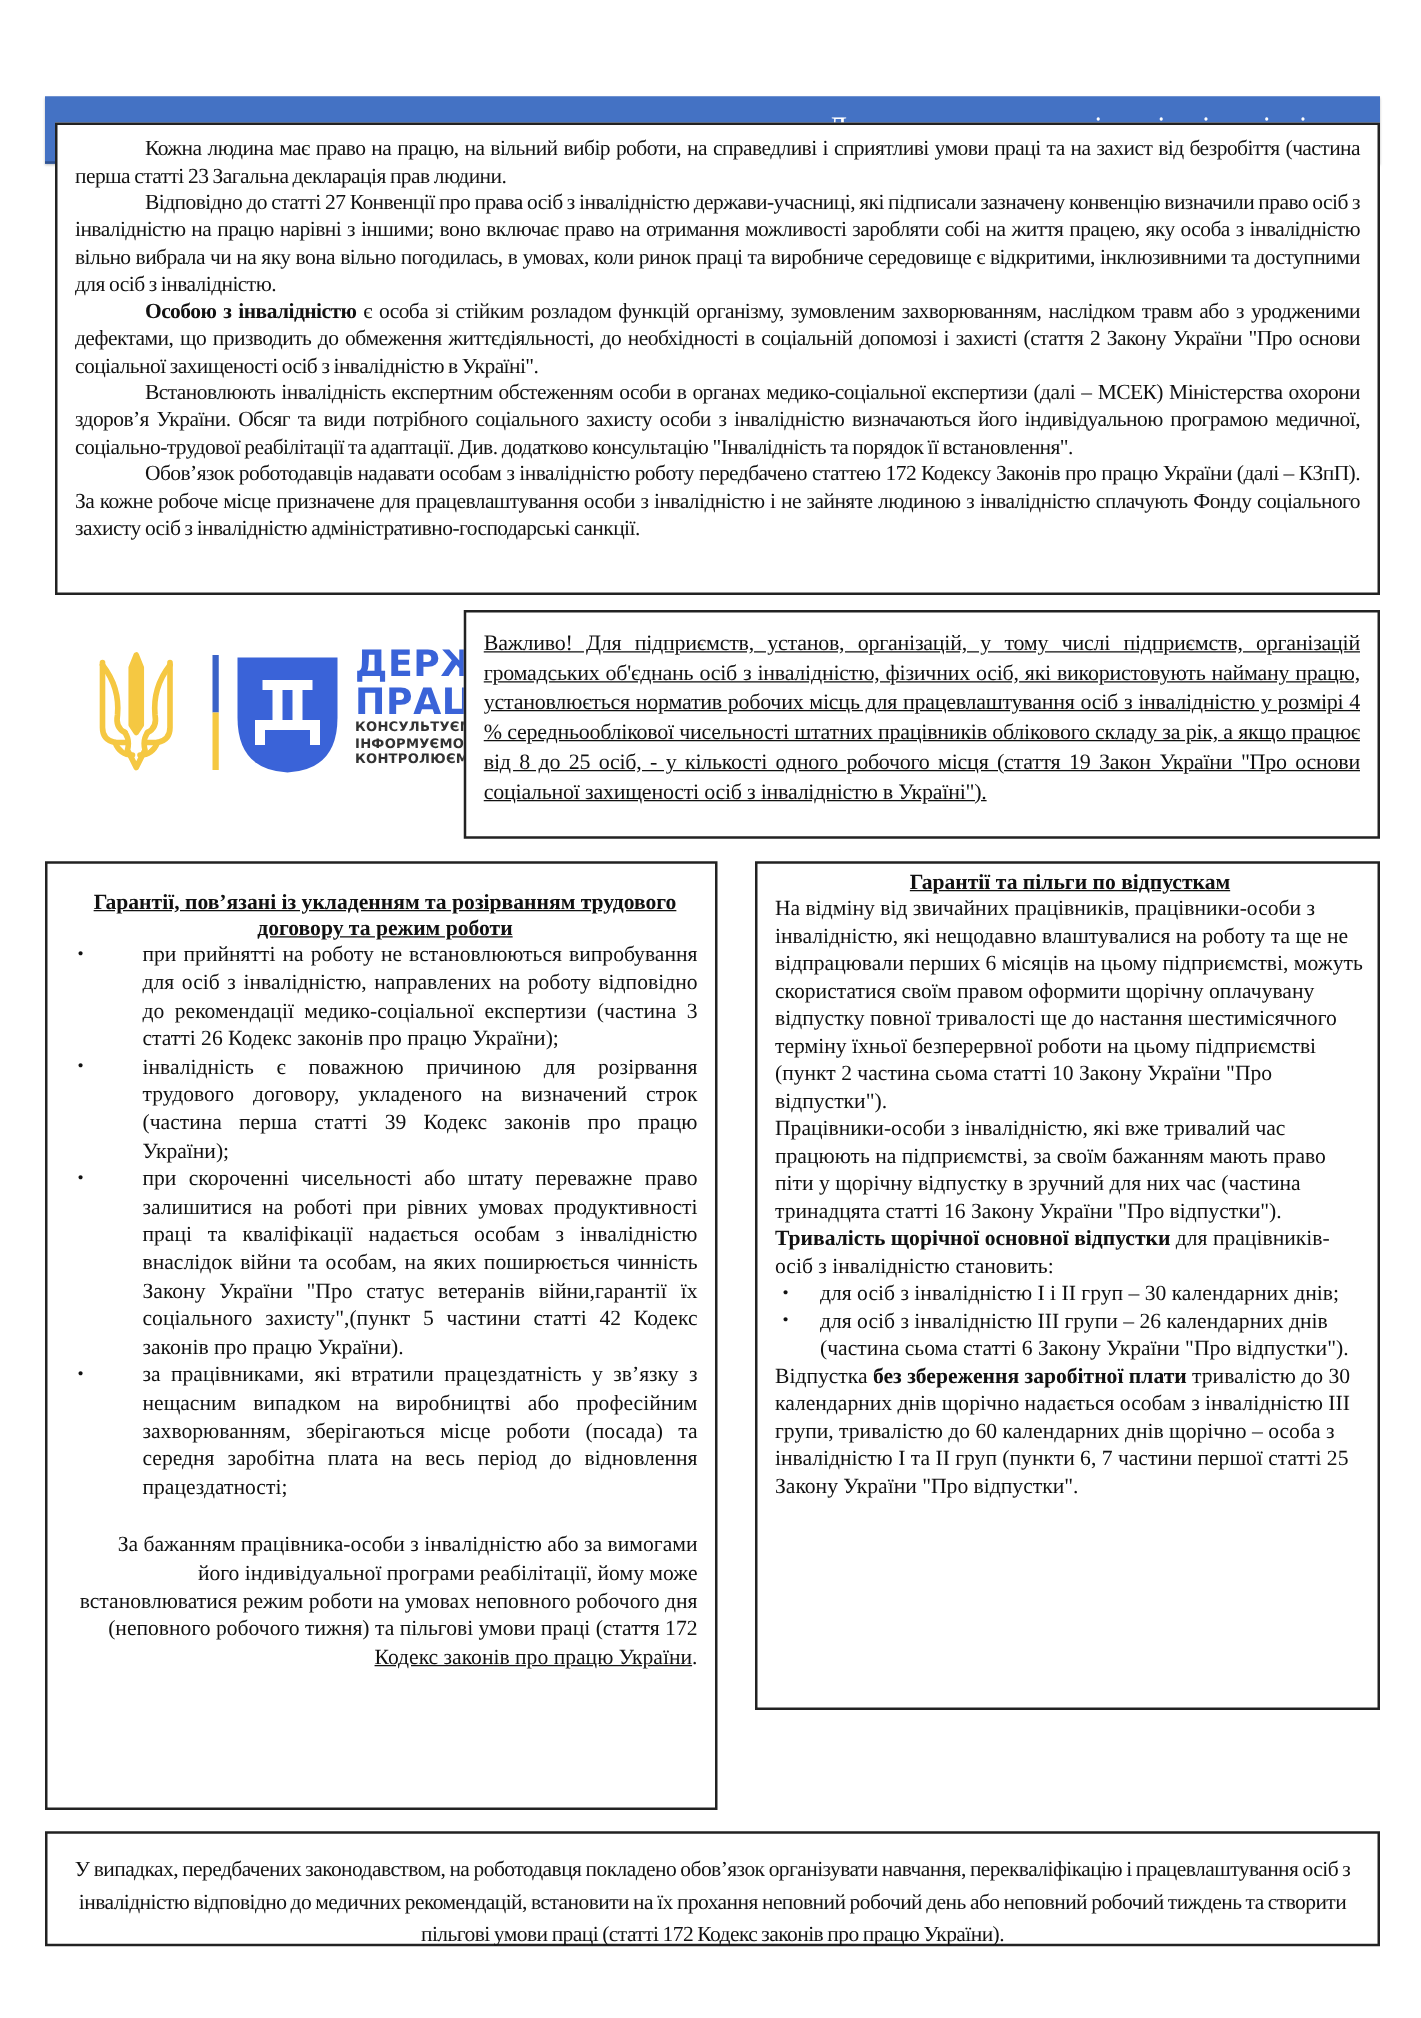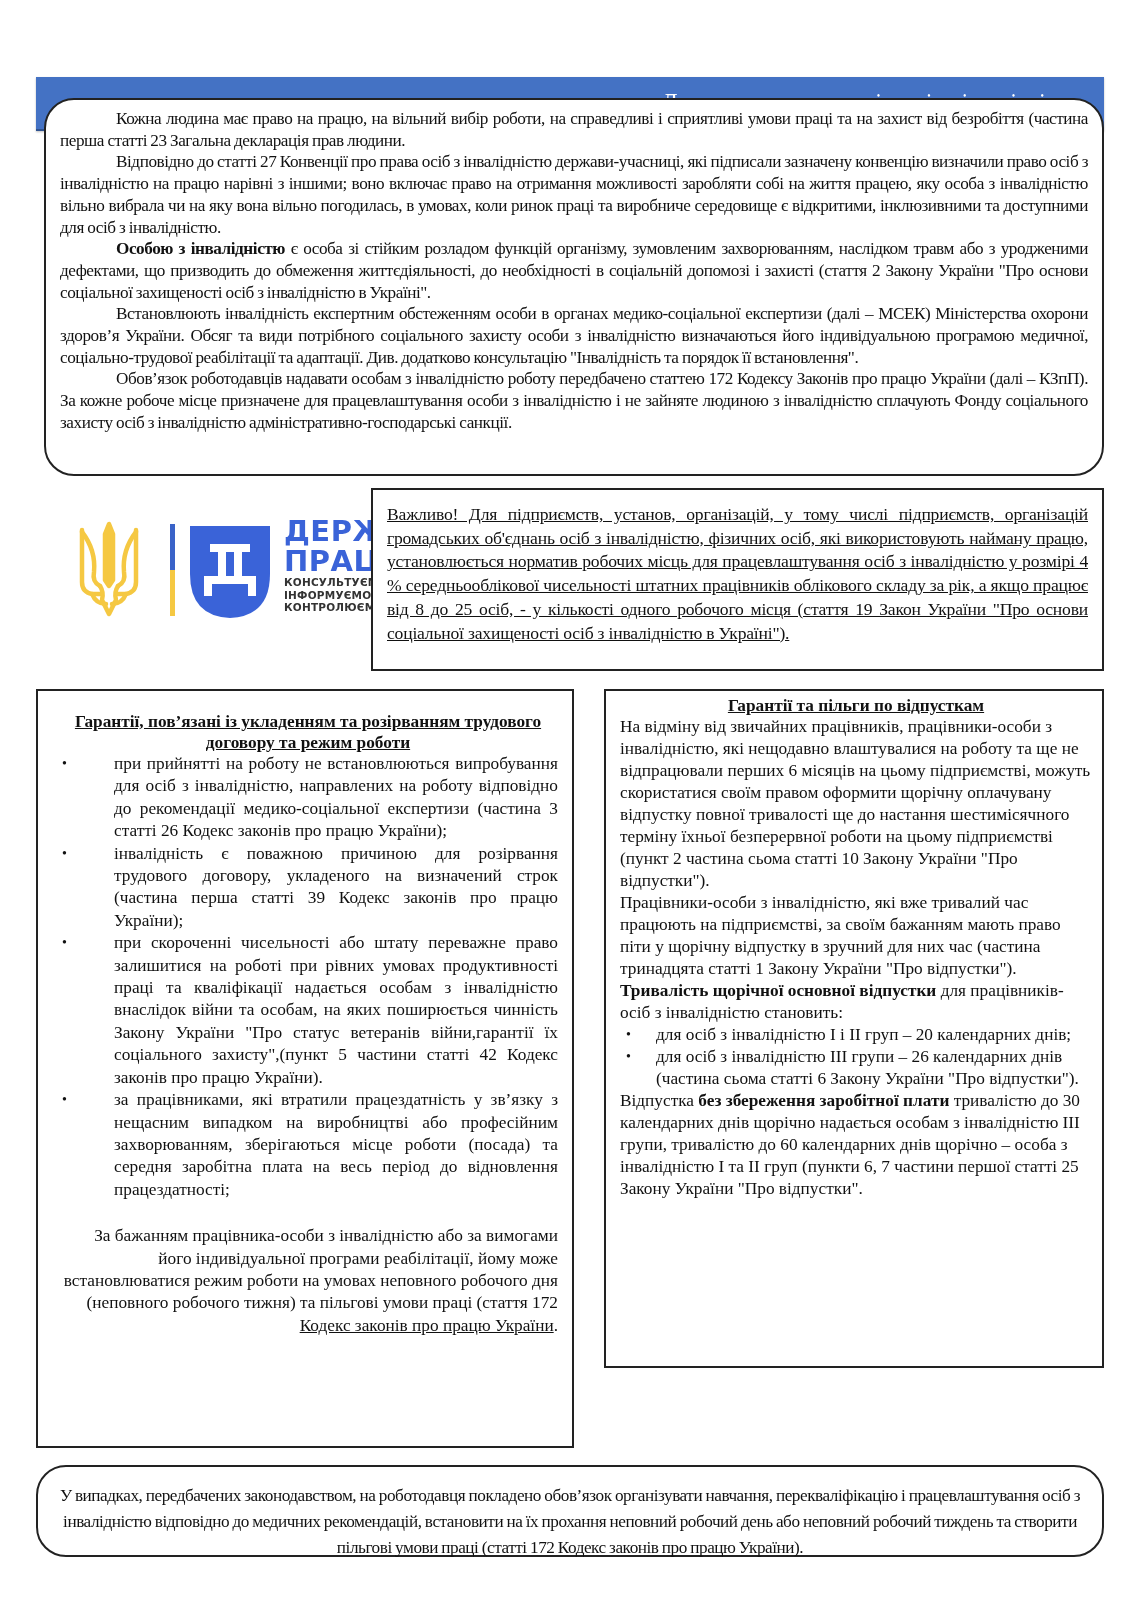--- a/index.html
+++ b/index.html
@@ -19,21 +19,21 @@
       font-family: "Liberation Serif", serif; letter-spacing: -0.3px;
       transform: scaleX(0.9);
     }
     .box { position: absolute; border: 2px solid #222; background: #fff; box-sizing: border-box; }
     .intro {
       left: 44px; top: 98px; width: 1060px; height: 378px;
       padding: 8px 14px 0 14px;
       font-size: 17.2px; line-height: 21.7px; text-align: justify;
     }
     .intro p { margin: 0; text-indent: 56px; }
-    .intro, .footer-box { letter-spacing: -0.45px; word-spacing: -0.5px; border-radius: 30px; }
+    .intro, .footer-box { letter-spacing: -0.45px; word-spacing: -0.5px; }
 
     .logo-area { position: absolute; left: 78px; top: 516px; width: 280px; height: 105px; }
     .trident { position: absolute; left: 0; top: 4px; width: 62px; height: 98px; }
     .flag-bar { position: absolute; left: 92px; top: 8px; width: 5px; height: 92px; }
     .flag-bar .blue { height: 46px; background: #3a63c8; }
     .flag-bar .yellow { height: 46px; background: #f5c842; }
     .shield { position: absolute; left: 108px; top: 6px; width: 88px; height: 98px; }
     .brand { position: absolute; left: 206px; top: 0; }
     .brand .big {
       font-family: "DejaVu Sans", sans-serif; font-weight: bold; color: #3a63d8;
@@ -144,24 +144,24 @@
     <li><span class="dot">•</span><span>інвалідність є поважною причиною для розірвання трудового договору, укладеного на визначений строк (частина перша статті 39 Кодекс законів про працю України);</span></li>
     <li><span class="dot">•</span><span>при скороченні чисельності або штату переважне право залишитися на роботі при рівних умовах продуктивності праці та кваліфікації надається особам з інвалідністю внаслідок війни та особам, на яких поширюється чинність Закону України "Про статус ветеранів війни,гарантії їх соціального захисту",(пункт 5 частини статті 42 Кодекс законів про працю України).</span></li>
     <li><span class="dot">•</span><span>за працівниками, які втратили працездатність у зв’язку з нещасним випадком на виробництві або професійним захворюванням, зберігаються місце роботи (посада) та середня заробітна плата на весь період до відновлення працездатності;</span></li>
   </ul>
   <p class="after-list"><span>За бажанням працівника-особи з інвалідністю або за вимогами його індивідуальної програми реабілітації, йому може встановлюватися режим роботи на умовах неповного робочого дня (неповного робочого тижня) та пільгові умови праці (стаття 172 </span><span class="u">Кодекс законів про працю України</span><span>.</span></p>
 </div>
 
 <div class="box col-right">
   <p class="col-title">Гарантії та пільги по відпусткам</p>
   <p>На відміну від звичайних працівників, працівники-особи з інвалідністю, які нещодавно влаштувалися на роботу та ще не відпрацювали перших 6 місяців на цьому підприємстві, можуть скористатися своїм правом оформити щорічну оплачувану відпустку повної тривалості ще до настання шестимісячного терміну їхньої безперервної роботи на цьому підприємстві (пункт 2 частина сьома статті 10 Закону України "Про відпустки").</p>
-  <p>Працівники-особи з інвалідністю, які вже тривалий час працюють на підприємстві, за своїм бажанням мають право піти у щорічну відпустку в зручний для них час (частина тринадцята статті 1 Закону України "Про відпустки").</p>
+  <p>Працівники-особи з інвалідністю, які вже тривалий час працюють на підприємстві, за своїм бажанням мають право піти у щорічну відпустку в зручний для них час (частина тринадцята статті 16 Закону України "Про відпустки").</p>
   <p><b>Тривалість щорічної основної відпустки</b><span> для працівників-осіб з інвалідністю становить:</span></p>
   <ul class="bullets">
-    <li><span class="dot">•</span><span>для осіб з інвалідністю I і II груп – 20 календарних днів;</span></li>
+    <li><span class="dot">•</span><span>для осіб з інвалідністю I і II груп – 30 календарних днів;</span></li>
     <li><span class="dot">•</span><span>для осіб з інвалідністю III групи – 26 календарних днів (частина сьома статті 6 Закону України "Про відпустки").</span></li>
   </ul>
   <p><span>Відпустка </span><b>без збереження заробітної плати</b><span> тривалістю до 30 календарних днів щорічно надається особам з інвалідністю III групи, тривалістю до 60 календарних днів щорічно – особа з інвалідністю I та II груп (пункти 6, 7 частини першої статті 25 Закону України "Про відпустки".</span></p>
 </div>
 
 <div class="box footer-box">
   <span>У випадках, передбачених законодавством, на роботодавця покладено обов’язок організувати навчання, перекваліфікацію і працевлаштування осіб з інвалідністю відповідно до медичних рекомендацій, встановити на їх прохання неповний робочий день або неповний робочий тиждень та створити пільгові умови праці (статті 172 Кодекс законів про працю України).</span>
 </div>
 
 </body></html>

